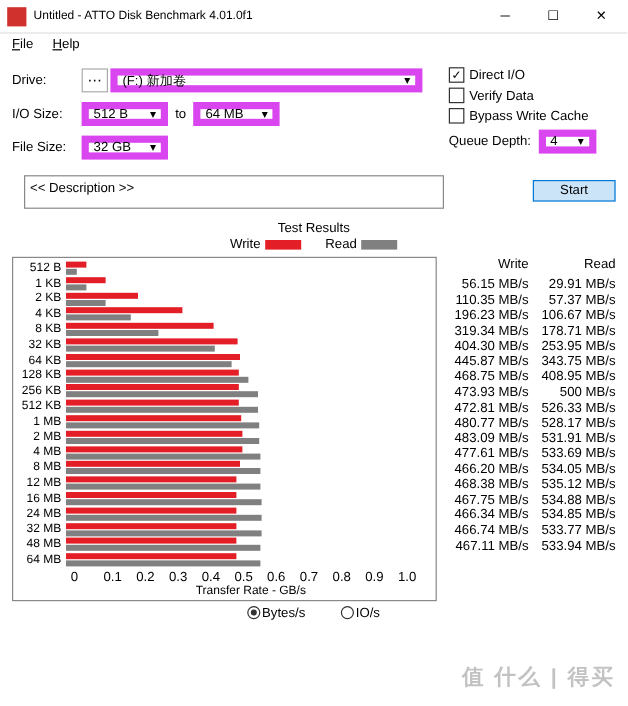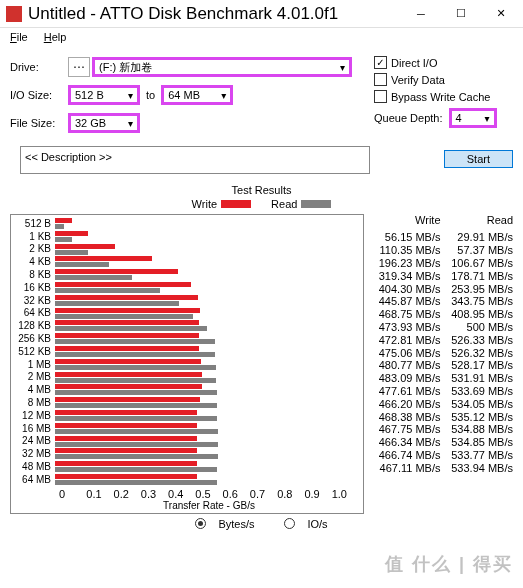--- a/index.html
+++ b/index.html
@@ -1,30 +1,30 @@
 <!DOCTYPE html>
 <html><head>
 <meta charset="utf-8">
 <style>
 *{box-sizing:border-box;margin:0;padding:0;font-family:Tahoma,Arial,sans-serif;font-size:11px}
 body{background:#fff;width:523px;height:588px;overflow:hidden;position:relative}
 .titlebar{height:28px;background:#fff;display:flex;align-items:center;padding:0 2px;border-bottom:1px solid #e0e0e0}
 .title-icon{width:16px;height:16px;background:#d0312d;margin-right:6px;margin-left:4px}
-.title-text{flex:1;font-size:17px}
+.title-text{flex:1;font-size:10px}
 .title-btns{display:flex;gap:0}
 .title-btn{width:40px;height:26px;display:flex;align-items:center;justify-content:center;cursor:pointer}
 .menubar{height:20px;padding:2px 6px;display:flex;gap:8px}
 .menu-item{cursor:pointer;padding:1px 4px}
 .menu-item u{text-decoration:underline}
 .form-area{padding:8px 10px 6px;display:flex;gap:22px}
 .form-left{flex:1}
 .form-right{width:140px}
 .form-row{display:flex;align-items:center;margin-bottom:6px;height:22px}
 .form-label{width:58px}
-.select{border:3px solid #d946ef;background:#fff;height:20px;display:flex;align-items:center;padding:0 4px;position:relative;cursor:pointer}
+.select{border:6px solid #d946ef;background:#fff;height:20px;display:flex;align-items:center;padding:0 4px;position:relative;cursor:pointer}
 .select::after{content:"▾";position:absolute;right:4px;font-size:10px}
 .drive-sel{width:260px}
 .io-sel{width:72px}
 .fs-sel{width:72px}
 .qd-sel{width:48px}
 .to-label{margin:0 6px}
 .chk-row{display:flex;align-items:center;margin-bottom:4px;cursor:pointer}
 .chk{width:13px;height:13px;border:1px solid #333;margin-right:4px;display:inline-flex;align-items:center;justify-content:center;font-size:10px}
 .btn-start{background:#cce4f7;border:1px solid #0078d7;padding:2px 22px;cursor:pointer;float:right;margin-top:4px}
 .desc-box{margin:0 10px;border:1px solid #888;height:28px;padding:4px;width:350px}
@@ -45,21 +45,21 @@
 .bar.r{background:#808080;top:7px}
 .axis{display:flex;padding-left:46px;font-size:10px;justify-content:space-between;margin-top:2px}
 .axis span{flex:1;text-align:left}
 .axis-label{text-align:center;font-size:10px;padding-left:46px}
 .data-table{width:145px;font-size:10px}
 .data-hdr{display:flex;margin-bottom:5px}
 .data-hdr div{flex:1;text-align:right}
 .data-row{display:flex;height:12.8px;align-items:center}
 .data-row div{flex:1;text-align:right}
 .footer-radio{display:flex;justify-content:center;gap:30px;margin-top:4px;font-size:10px}
-.radio{display:flex;align-items:center;gap:12px;cursor:pointer}
+.radio{display:flex;align-items:center;gap:1px;cursor:pointer}
 .radio-dot{width:11px;height:11px;border:1px solid #333;border-radius:50%;display:inline-flex;align-items:center;justify-content:center}
 .radio-dot.on::after{content:"";width:5px;height:5px;background:#333;border-radius:50%}
 .watermark{position:absolute;bottom:12px;right:10px;font-size:18px;color:rgba(80,80,80,0.35);font-weight:bold;letter-spacing:2px}
 .icon-btn{width:22px;height:20px;border:1px solid #aaa;margin-right:2px;display:inline-flex;align-items:center;justify-content:center;cursor:pointer;font-size:12px}
 </style>
 </head>
 <body>
 
 <div class="titlebar">
   <div class="title-icon"></div>
@@ -171,27 +171,20 @@
             <div class="bars">
               <div class="bar w" style="width:31.9%"></div>
               <div class="bar r" style="width:17.9%"></div>
             </div>
           </div>
           <div class="chart-row">
             <div class="row-label">8 KB</div>
             <div class="bars">
               <div class="bar w" style="width:40.4%"></div>
               <div class="bar r" style="width:25.4%"></div>
-            </div>
-          </div>
-          <div class="chart-row">
-            <div class="row-label">16 KB</div>
-            <div class="bars">
-              <div class="bar w" style="width:44.6%"></div>
-              <div class="bar r" style="width:34.4%"></div>
             </div>
           </div>
           <div class="chart-row">
             <div class="row-label">32 KB</div>
             <div class="bars">
               <div class="bar w" style="width:46.9%"></div>
               <div class="bar r" style="width:40.9%"></div>
             </div>
           </div>
           <div class="chart-row">
@@ -344,24 +337,20 @@
           </div>
           <div class="data-row">
             <div>473.93 MB/s</div>
             <div>500 MB/s</div>
           </div>
           <div class="data-row">
             <div>472.81 MB/s</div>
             <div>526.33 MB/s</div>
           </div>
           <div class="data-row">
-            <div>475.06 MB/s</div>
-            <div>526.32 MB/s</div>
-          </div>
-          <div class="data-row">
             <div>480.77 MB/s</div>
             <div>528.17 MB/s</div>
           </div>
           <div class="data-row">
             <div>483.09 MB/s</div>
             <div>531.91 MB/s</div>
           </div>
           <div class="data-row">
             <div>477.61 MB/s</div>
             <div>533.69 MB/s</div>

